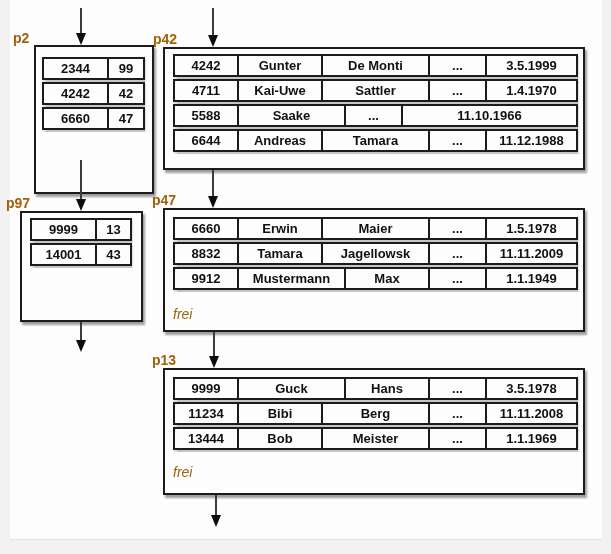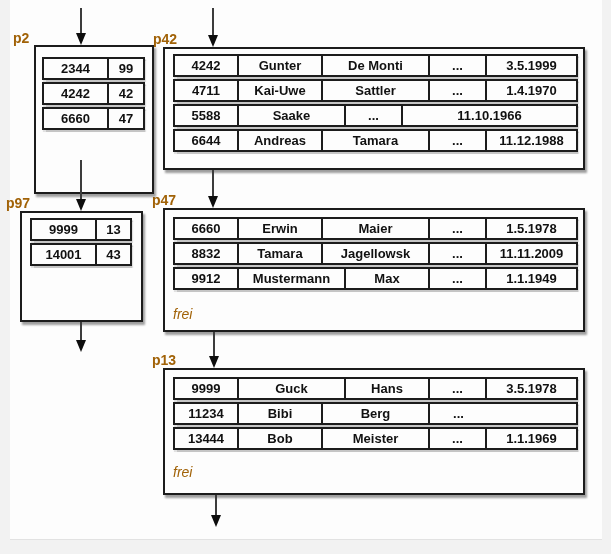--- a/index.html
+++ b/index.html
@@ -133,20 +133,21 @@
         <div class="cell c2">Guck</div>
         <div class="cell c1">Hans</div>
         <div class="cell c3">...</div>
         <div class="cell c4">3.5.1978</div>
       </div>
       <div class="row">
         <div class="cell c0">11234</div>
         <div class="cell c1">Bibi</div>
         <div class="cell c2">Berg</div>
         <div class="cell c3">...</div>
+        <div class="cell c4">11.11.2008</div>
       </div>
       <div class="row">
         <div class="cell c0">13444</div>
         <div class="cell c1">Bob</div>
         <div class="cell c2">Meister</div>
         <div class="cell c3">...</div>
         <div class="cell c4">1.1.1969</div>
       </div>
     </div>
     <div class="frei" style="left:8px;top:94px">frei</div>

